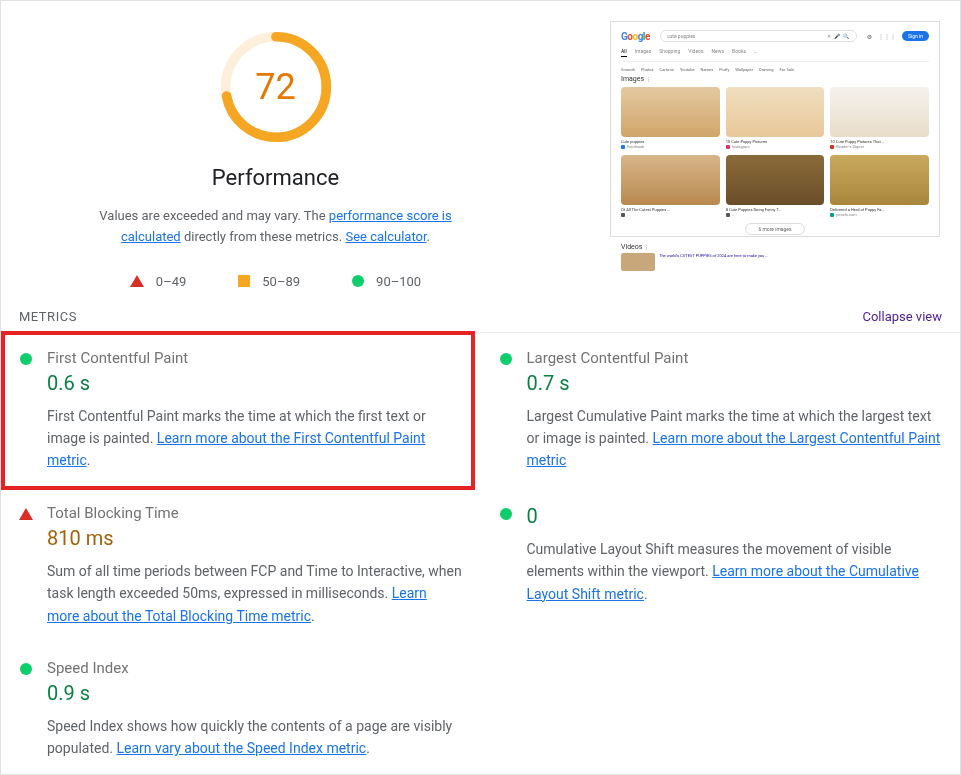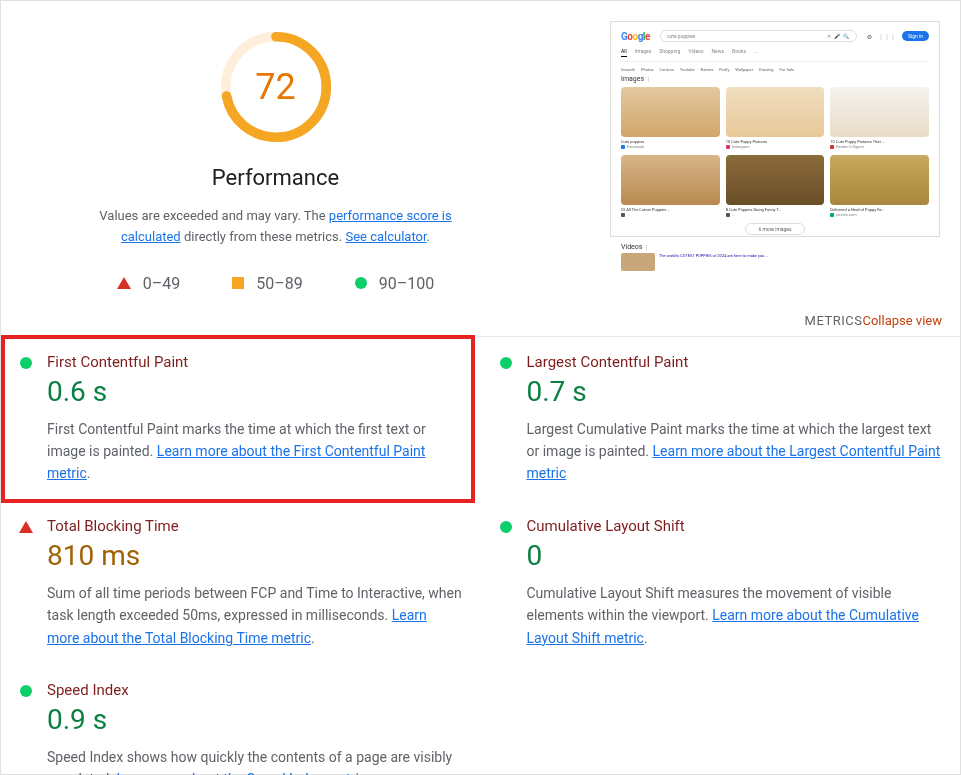--- a/index.html
+++ b/index.html
@@ -55,21 +55,21 @@
     color: #5f6368;
     text-align: center;
     line-height: 1.6;
     max-width: 400px;
   }
   .link { color: #1a73e8; }
   .legend {
     display: flex;
     gap: 52px;
     margin-top: 26px;
-    font-size: 16px;
+    font-size: 13px;
     color: #5f6368;
     align-items: center;
   }
   .legend-item { display: flex; align-items: center; gap: 12px; }
   .tri-red {
     width: 0; height: 0;
     border-left: 7px solid transparent;
     border-right: 7px solid transparent;
     border-bottom: 12px solid #d93025;
   }
@@ -125,50 +125,50 @@
   .pv-cap2 { font-size: 4px; color: #888; display: flex; align-items: center; gap: 2px; }
   .fav { width:4px; height:4px; border-radius:1px; display:inline-block; }
   .pv-images-btn { border:1px solid #ddd; border-radius:6px; padding:2px 10px; font-size:5px; color:#666; margin:6px auto; text-align:center; width:60px;}
   .pv-videos { font-size:7px; color:#333; margin-top:2px;}
   .pv-vid-row { display:flex; gap:4px; margin-top:2px;}
   .pv-vid-thumb { width:34px; height:18px; background:#c8a77a; border-radius:2px;}
   .pv-vid-txt { font-size:4px; color:#1a0dab; }
 
   .metrics-header {
     display: flex;
-    justify-content: flex-end;
+    justify-content: space-between;
     align-items: center;
     padding: 10px 18px 8px 18px;
     font-size: 13px;
     color: #5f6368;
   }
   .metrics-header .title { letter-spacing: 0.5px; }
-  .collapse { color: #c2410c; cursor: pointer; }
+  .collapse { color: #4c1d95; cursor: pointer; }
   .metrics-grid {
     display: grid;
     grid-template-columns: 1fr 1fr;
     border-top: 1px solid #e8e8e8;
   }
   .metric {
     padding: 16px 18px 16px 18px;
     display: flex;
     gap: 14px;
     position: relative;
   }
   .metric .indicator { flex-shrink: 0; width: 14px; display: flex; justify-content: center; padding-top: 4px; }
   .ind-green { width: 12px; height: 12px; border-radius: 50%; background: #0cce6b; }
   .ind-red {
     width: 0; height: 0;
     border-left: 7px solid transparent;
     border-right: 7px solid transparent;
     border-bottom: 12px solid #d93025;
   }
   .metric-body { flex: 1; }
-  .metric-name { font-size: 15px; color: #7f1d1d; margin-bottom: 4px; font-weight: 400;}
-  .metric-value { font-size: 28px; font-weight: 400; margin-bottom: 10px; }
+  .metric-name { font-size: 15px; color: #737373; margin-bottom: 4px; font-weight: 400;}
+  .metric-value { font-size: 20px; font-weight: 400; margin-bottom: 10px; }
   .metric-value.green { color: #0b8043; }
   .metric-value.red { color: #a16207; }
   .metric-desc { font-size: 14px; color: #5f6368; line-height: 1.6; }
   .highlight-box {
     position: absolute;
     top: -2px; left: 0px; right: 6px; bottom: -2px;
     border: 4px solid #e62222;
     pointer-events: none;
   }
   .glogo { letter-spacing:-0.5px; font-weight:bold; }
@@ -358,21 +358,20 @@
           <span>Sum of all time periods between FCP and Time to Interactive, when task length exceeded 50ms, expressed in milliseconds. </span><a href="#" class="link">Learn more about the Total Blocking Time metric</a><span>.</span>
         </div>
       </div>
     </div>
 
     <div class="metric">
       <div class="indicator">
           <div class="ind-green"></div>
         </div>
       <div class="metric-body">
-        <div class="metric-name">Cumulative Layout Shift</div>
         <div class="metric-value green">0</div>
         <div class="metric-desc">
           <span>Cumulative Layout Shift measures the movement of visible elements within the viewport. </span><a href="#" class="link">Learn more about the Cumulative Layout Shift metric</a><span>.</span>
         </div>
       </div>
     </div>
 
     <div class="metric">
       <div class="indicator">
           <div class="ind-green"></div>

